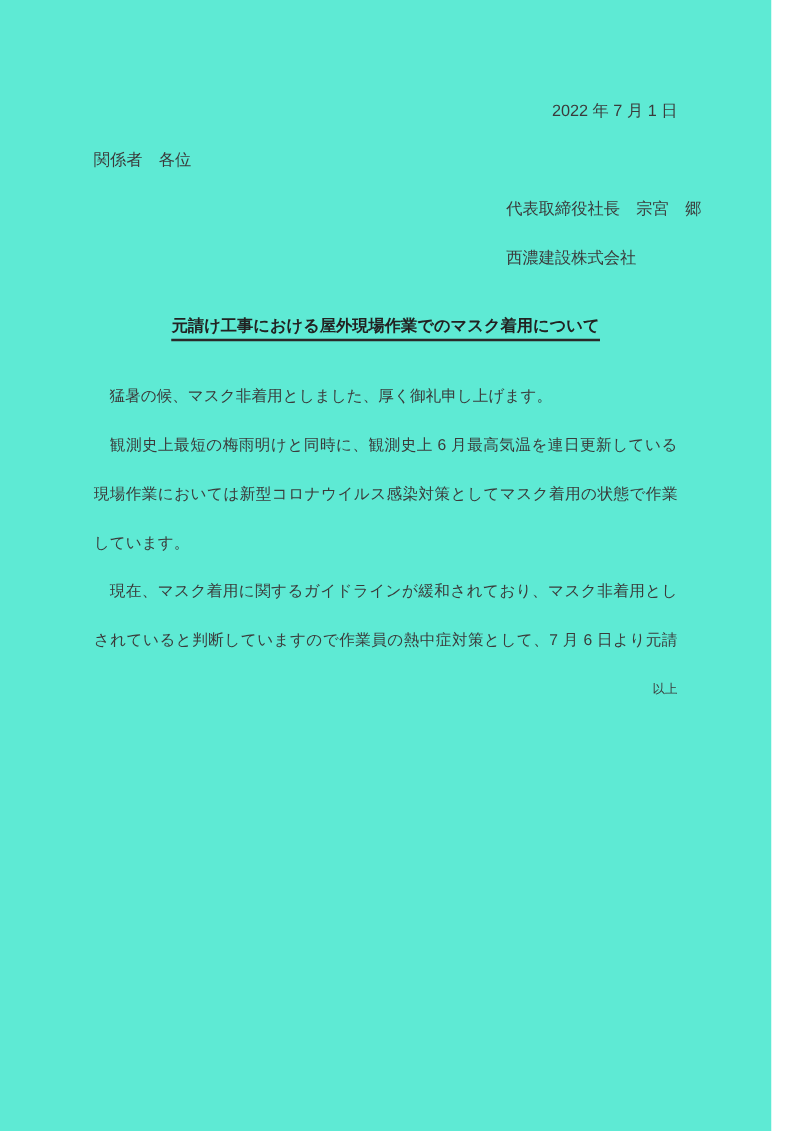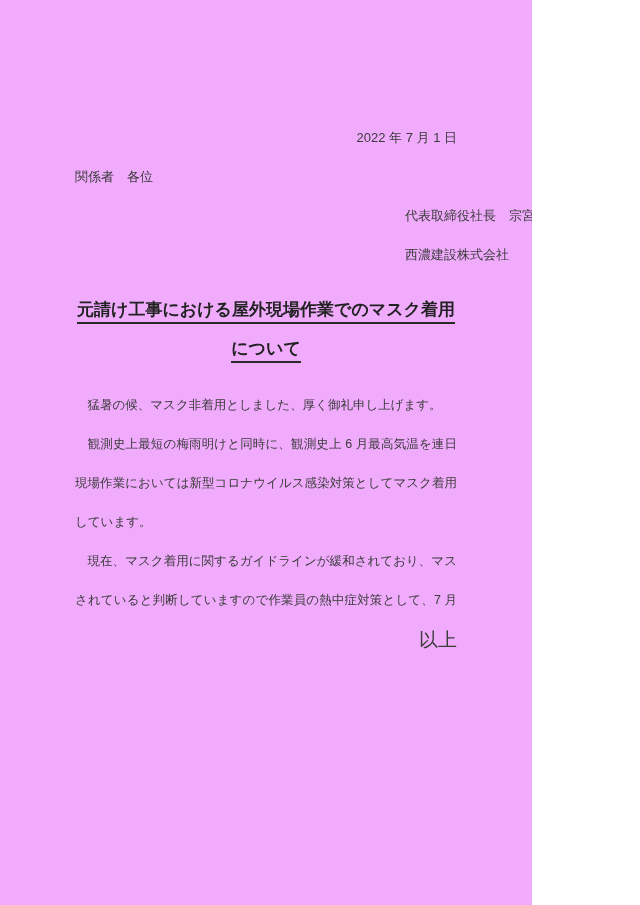--- a/index.html
+++ b/index.html
@@ -2,45 +2,45 @@
 <html lang="ja"><head>
 <meta charset="utf-8">
 <style>
   html, body {
     margin: 0;
     padding: 0;
     background: #ffffff;
   }
   .page {
     position: relative;
-    width: 532px;
+    width: 617px;
     height: 905px;
-    background: #f0abfc;
+    background: #5eead4;
     box-sizing: border-box;
-    padding: 118px 75px 0 75px;
+    padding: 69px 75px 0 75px;
     font-family: "Liberation Sans", "DejaVu Sans", sans-serif;
     color: #3b3b3b;
     font-size: 13px;
     overflow: hidden;
   }
   .line {
     line-height: 39px;
     white-space: pre;
   }
   .date-line {
     text-align: right;
   }
   .sender-line {
     padding-left: 330px;
   }
   .doc-title {
     margin-top: 16px;
     line-height: 39px;
     text-align: center;
-    font-size: 17px;
+    font-size: 13px;
     font-weight: bold;
     color: #222222;
   }
   .doc-title .underline {
     border-bottom: 2px solid #2a2a2a;
     padding-bottom: 3px;
   }
   .body-text {
     margin-top: 18px;
     font-size: 12.5px;
@@ -55,21 +55,21 @@
   .jlast {
     line-height: 39px;
     text-align: left;
     text-align-last: left;
     height: 39px;
     overflow: hidden;
   }
   .closing-line {
     line-height: 39px;
     text-align: right;
-    font-size: 19px;
+    font-size: 10px;
   }
 </style>
 </head>
 <body>
 
 <div class="page">
 
   <div class="line date-line">2022 年 7 月 1 日</div>
 
   <div class="line recipient-line">関係者　各位</div>

